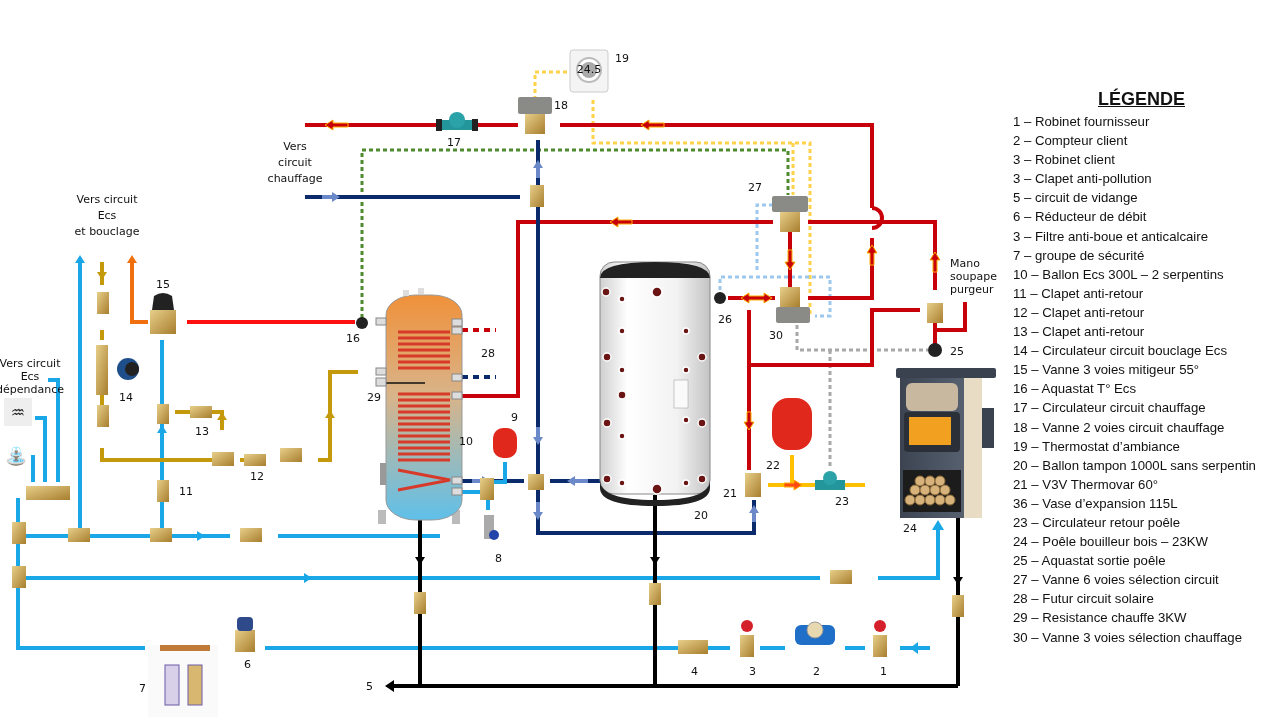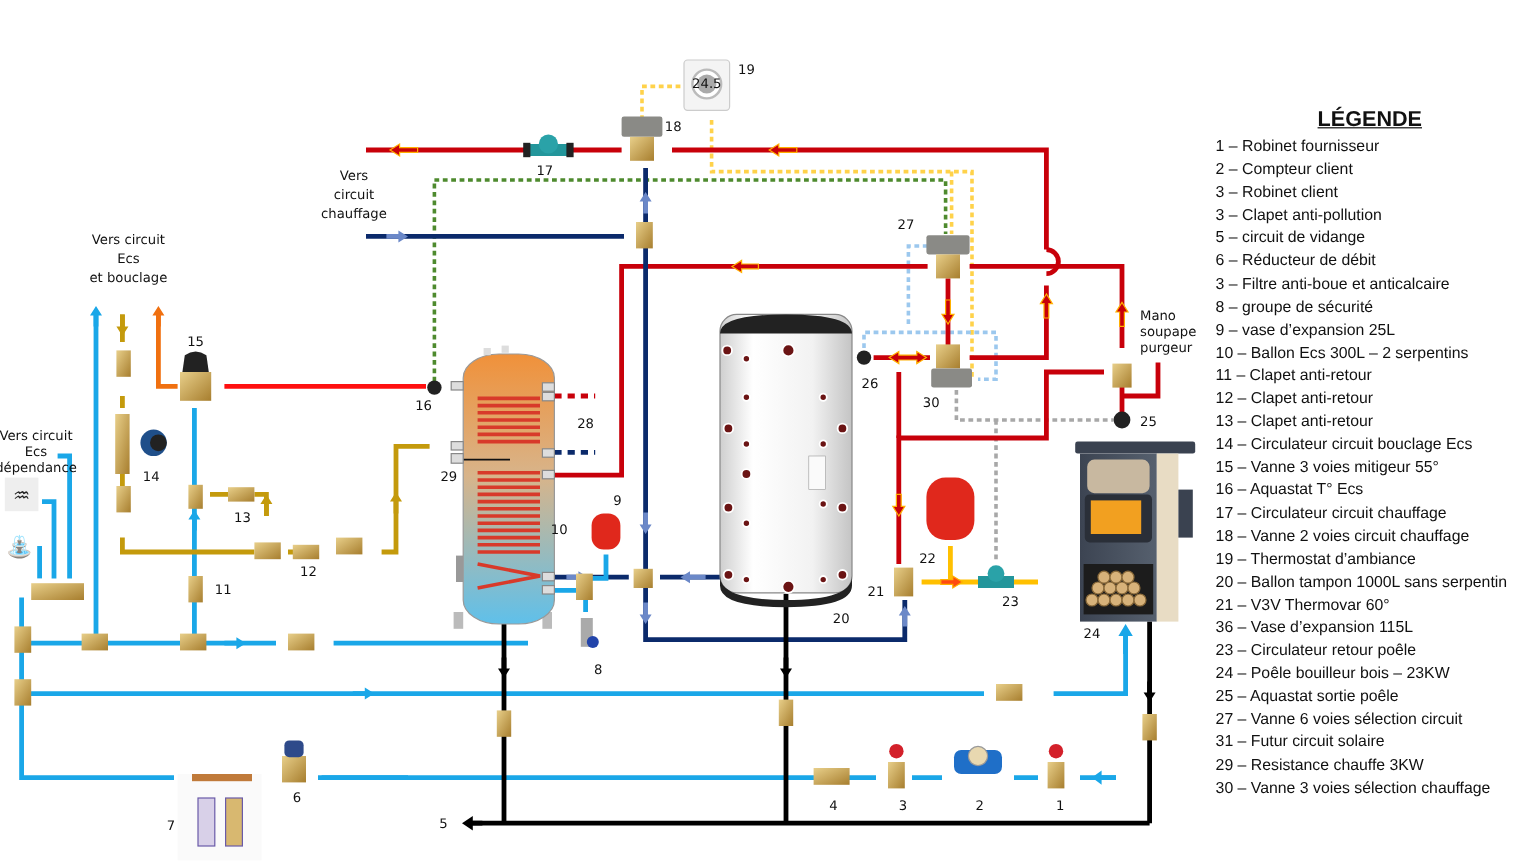--- a/index.html
+++ b/index.html
@@ -406,36 +406,35 @@
 <div class="legend">
   <div class="legend-title">LÉGENDE</div>
   <div id="legend-list">
       <div class="legend-item">1 – Robinet fournisseur</div>
       <div class="legend-item">2 – Compteur  client</div>
       <div class="legend-item">3 – Robinet client</div>
       <div class="legend-item">3 – Clapet anti-pollution</div>
       <div class="legend-item">5 – circuit de vidange</div>
       <div class="legend-item">6 – Réducteur de débit</div>
       <div class="legend-item">3 – Filtre anti-boue et anticalcaire</div>
-      <div class="legend-item">8 – groupe de sécurité</div>
-      <div class="legend-item">9 – vase d’expansion 25L</div>
+      <div class="legend-item">7 – groupe de sécurité</div>
       <div class="legend-item">10 – Ballon Ecs 300L – 2 serpentins</div>
       <div class="legend-item">11 – Clapet anti-retour</div>
       <div class="legend-item">12 – Clapet anti-retour</div>
       <div class="legend-item">13 – Clapet anti-retour</div>
       <div class="legend-item">14 – Circulateur circuit bouclage Ecs</div>
       <div class="legend-item">15 – Vanne 3 voies mitigeur  55°</div>
       <div class="legend-item">16 – Aquastat T° Ecs</div>
       <div class="legend-item">17 – Circulateur circuit chauffage</div>
       <div class="legend-item">18 – Vanne 2 voies circuit chauffage</div>
       <div class="legend-item">19 – Thermostat  d’ambiance</div>
       <div class="legend-item">20 – Ballon tampon  1000L sans serpentin</div>
       <div class="legend-item">21 – V3V Thermovar  60°</div>
       <div class="legend-item">36 – Vase d’expansion 115L</div>
       <div class="legend-item">23 – Circulateur retour poêle</div>
       <div class="legend-item">24 – Poêle bouilleur bois – 23KW</div>
       <div class="legend-item">25 – Aquastat sortie poêle</div>
       <div class="legend-item">27 – Vanne 6 voies sélection circuit</div>
-      <div class="legend-item">31 – Futur  circuit solaire</div>
+      <div class="legend-item">28 – Futur  circuit solaire</div>
       <div class="legend-item">29 – Resistance chauffe 3KW</div>
       <div class="legend-item">30 – Vanne 3 voies sélection chauffage</div>
     </div>
 </div>
 
 </body></html>

